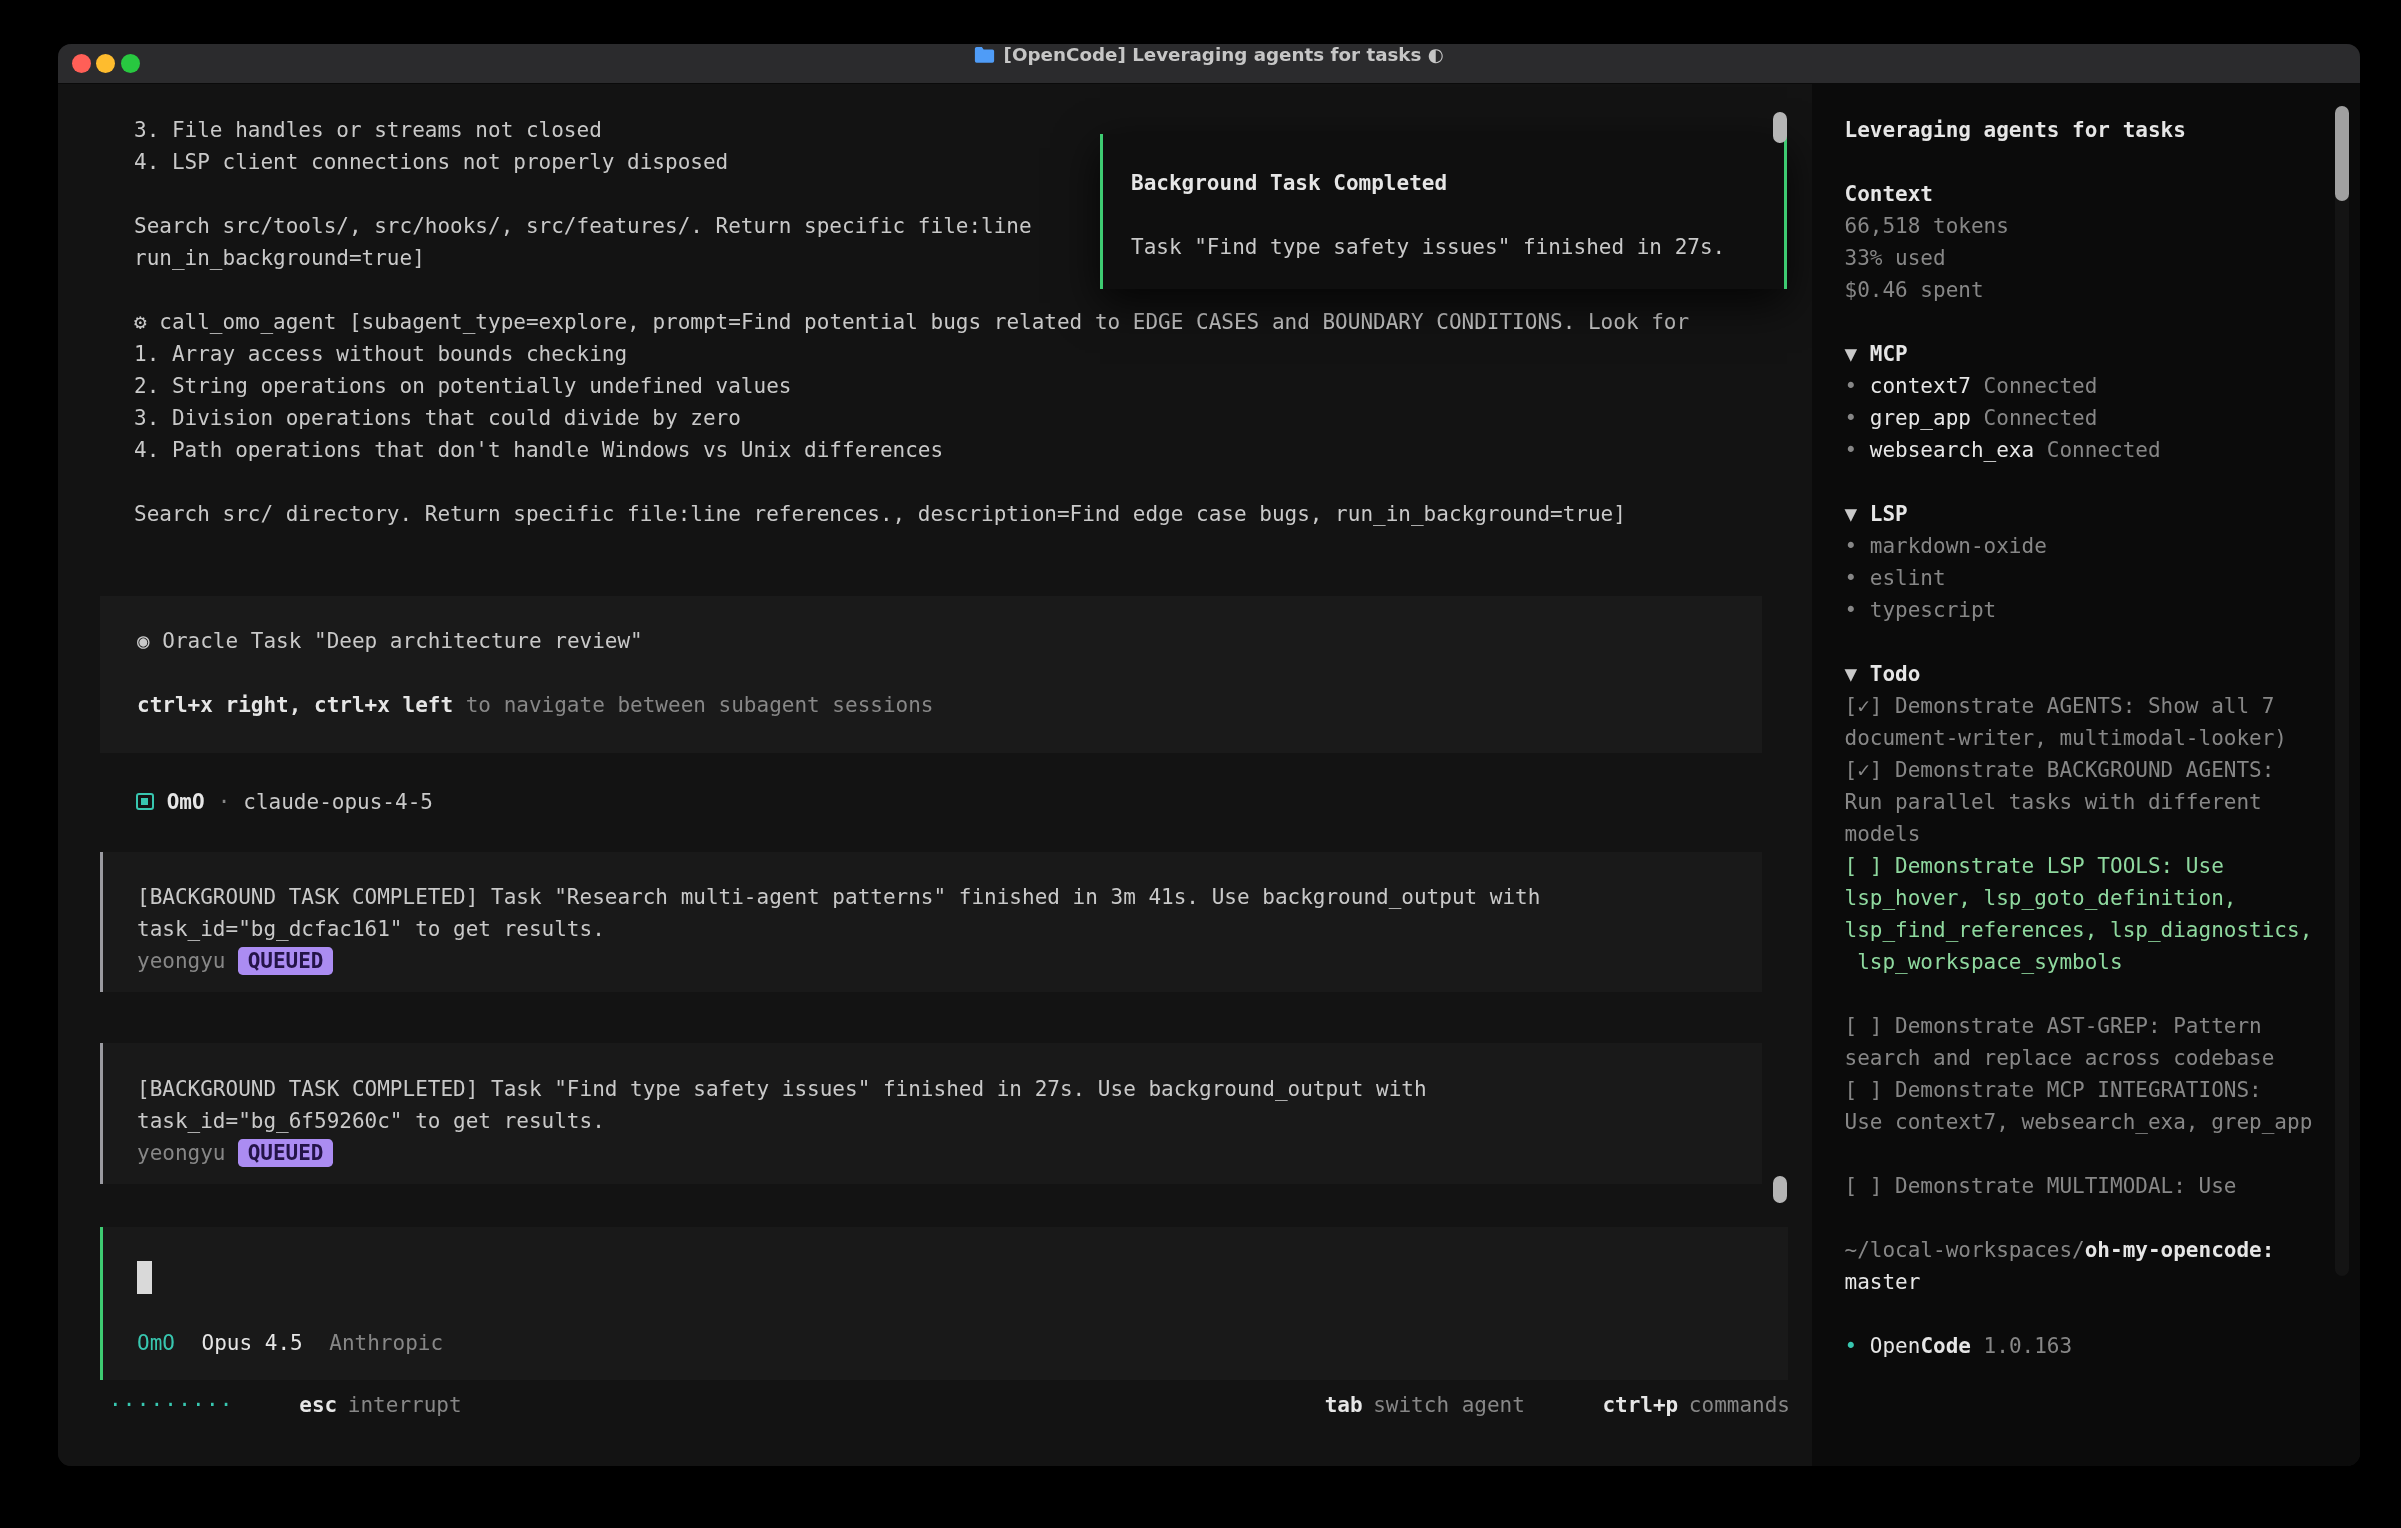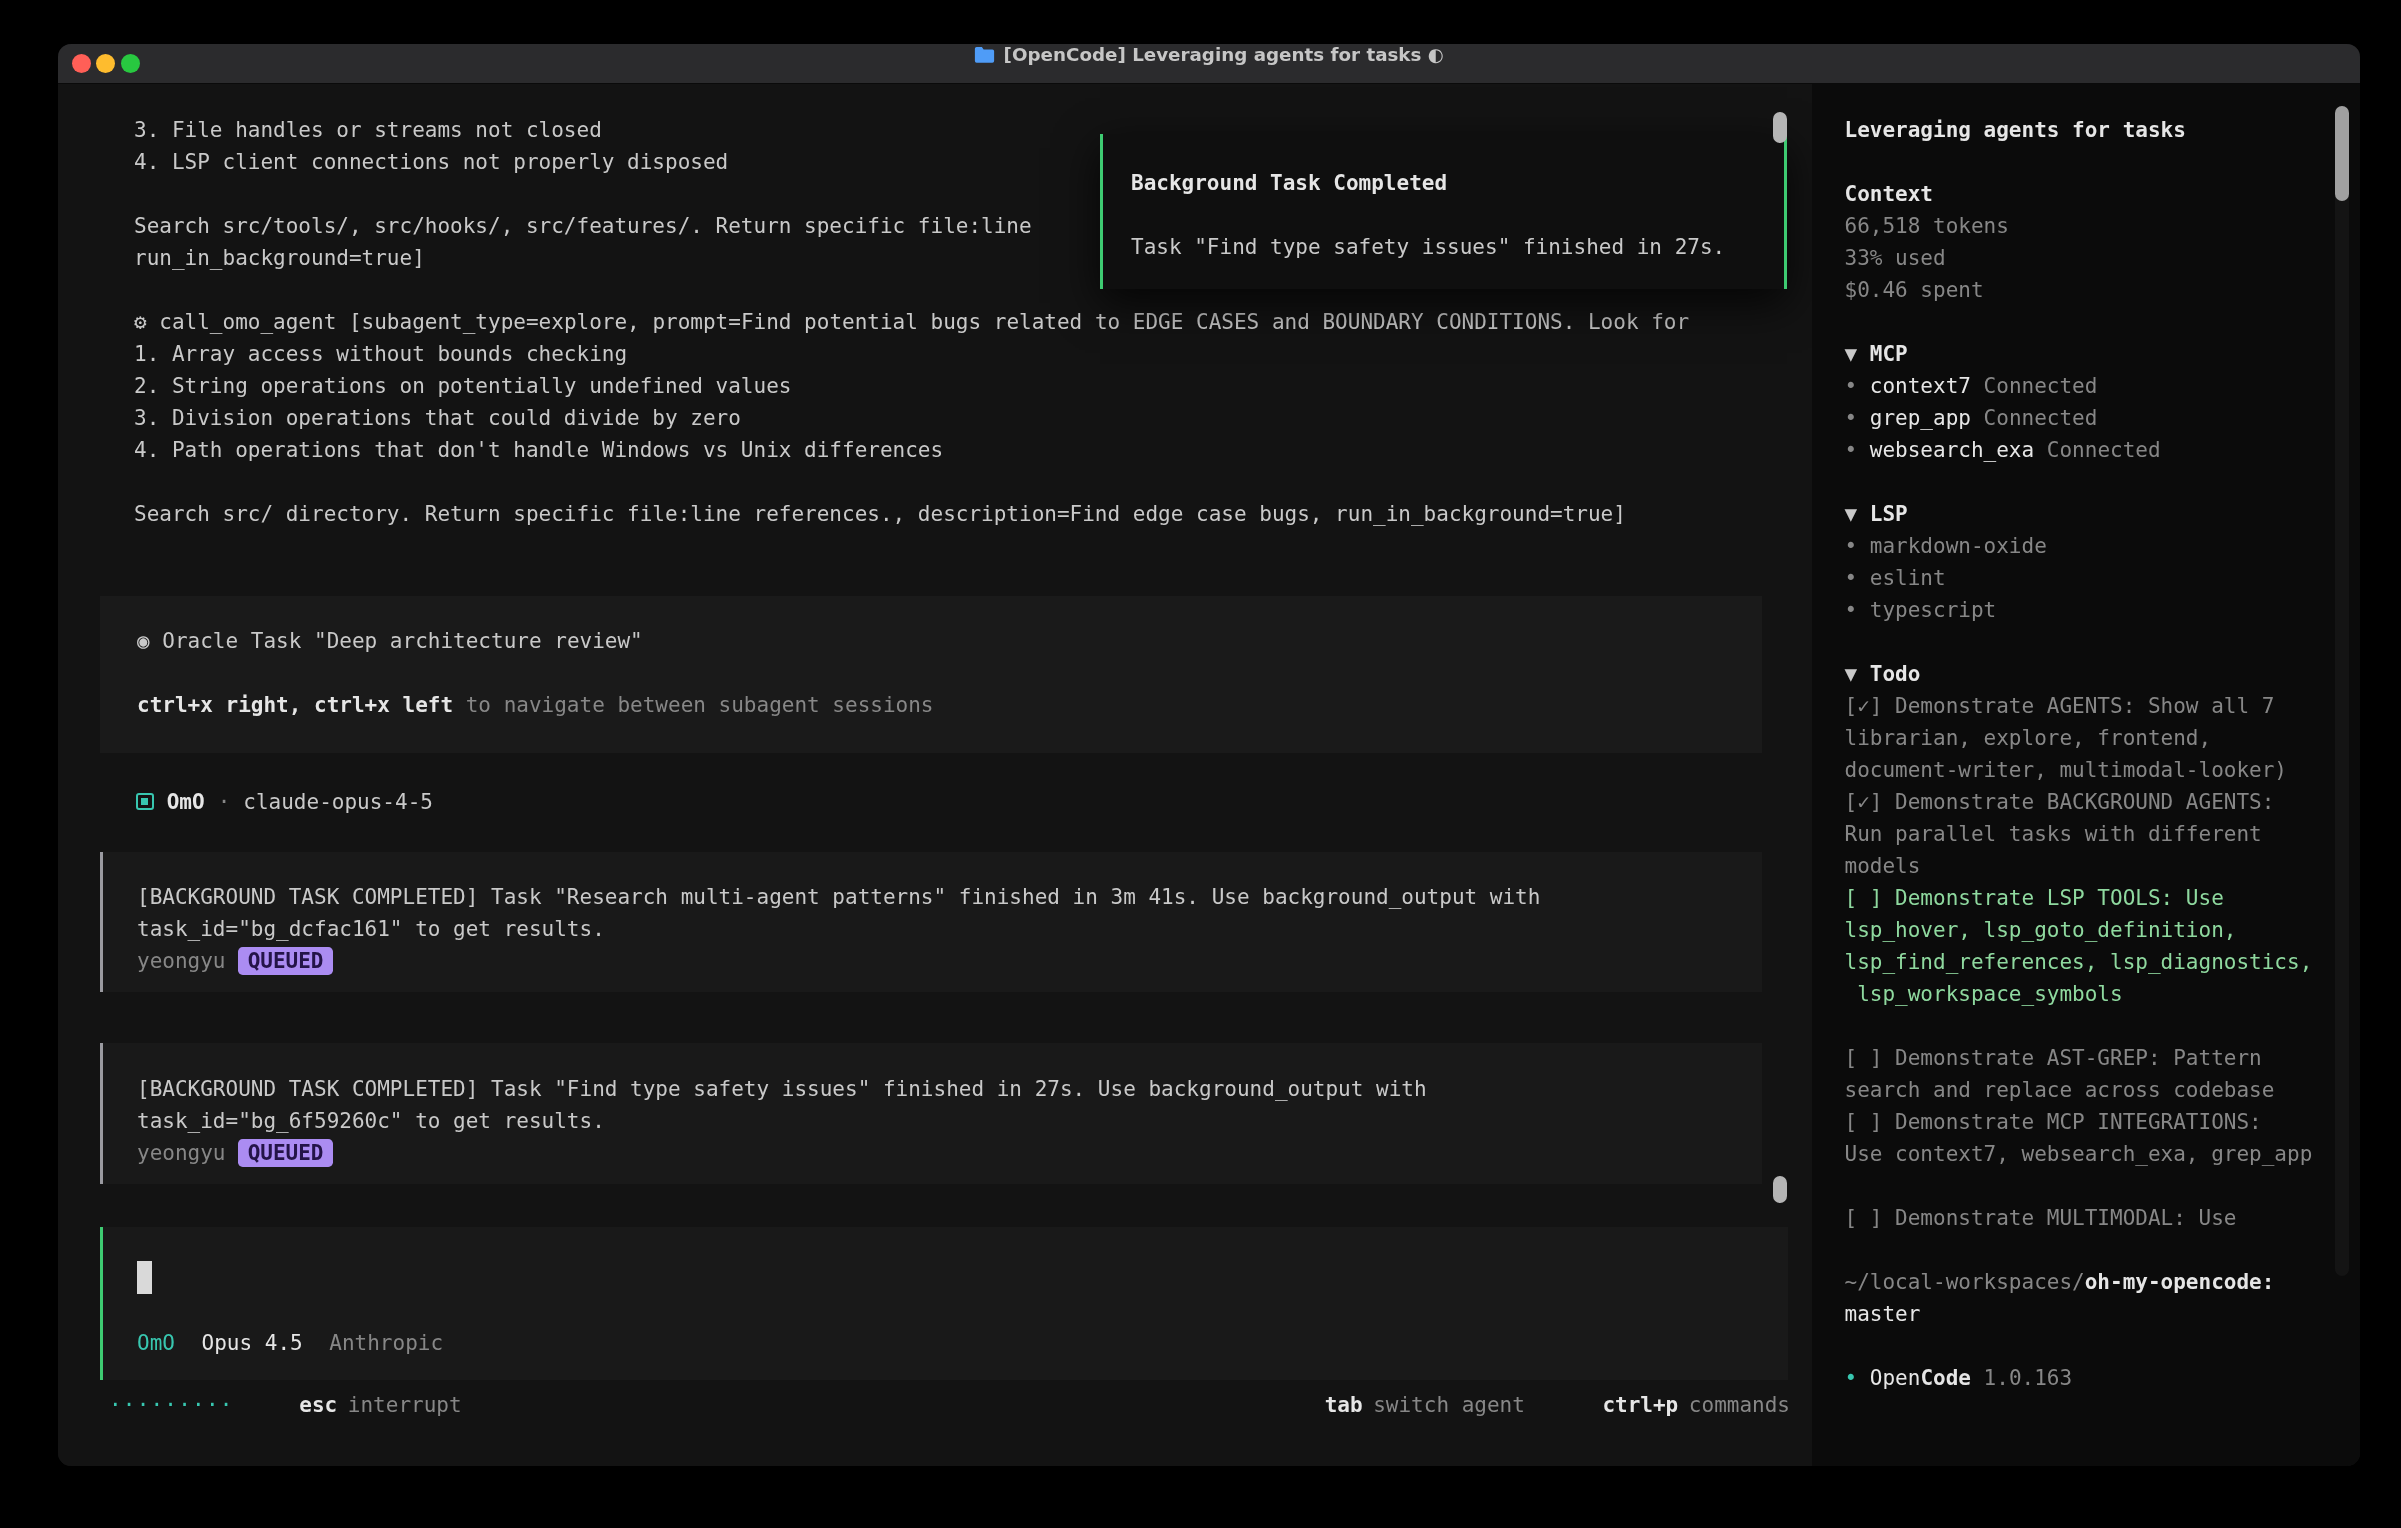--- a/index.html
+++ b/index.html
@@ -234,21 +234,20 @@
           <div class="line"><span class="s-dim">• </span><span class="s-white">grep_app</span><span class="s-dim"> Connected</span></div>
           <div class="line"><span class="s-dim">• </span><span class="s-white">websearch_exa</span><span class="s-dim"> Connected</span></div>
           <div class="line">&nbsp;</div>
           <div class="line"><span class="s-fg">▼ </span><span class="s-bold">LSP</span></div>
           <div class="line"><span class="s-dim">• </span><span class="s-dim">markdown-oxide</span></div>
           <div class="line"><span class="s-dim">• </span><span class="s-dim">eslint</span></div>
           <div class="line"><span class="s-dim">• </span><span class="s-dim">typescript</span></div>
           <div class="line">&nbsp;</div>
           <div class="line"><span class="s-fg">▼ </span><span class="s-bold">Todo</span></div>
           <div class="line"><span class="s-dim">[✓] Demonstrate AGENTS: Show all 7</span></div>
-          <div class="line"><span class="s-dim">librarian, explore, frontend,</span></div>
           <div class="line"><span class="s-dim">document-writer, multimodal-looker)</span></div>
           <div class="line"><span class="s-dim">[✓] Demonstrate BACKGROUND AGENTS:</span></div>
           <div class="line"><span class="s-dim">Run parallel tasks with different</span></div>
           <div class="line"><span class="s-dim">models</span></div>
           <div class="line"><span class="s-green">[ ] Demonstrate LSP TOOLS: Use</span></div>
           <div class="line"><span class="s-green">lsp_hover, lsp_goto_definition,</span></div>
           <div class="line"><span class="s-green">lsp_find_references, lsp_diagnostics,</span></div>
           <div class="line"><span class="s-green"> lsp_workspace_symbols</span></div>
           <div class="line">&nbsp;</div>
           <div class="line"><span class="s-dim">[ ] Demonstrate AST-GREP: Pattern</span></div>

